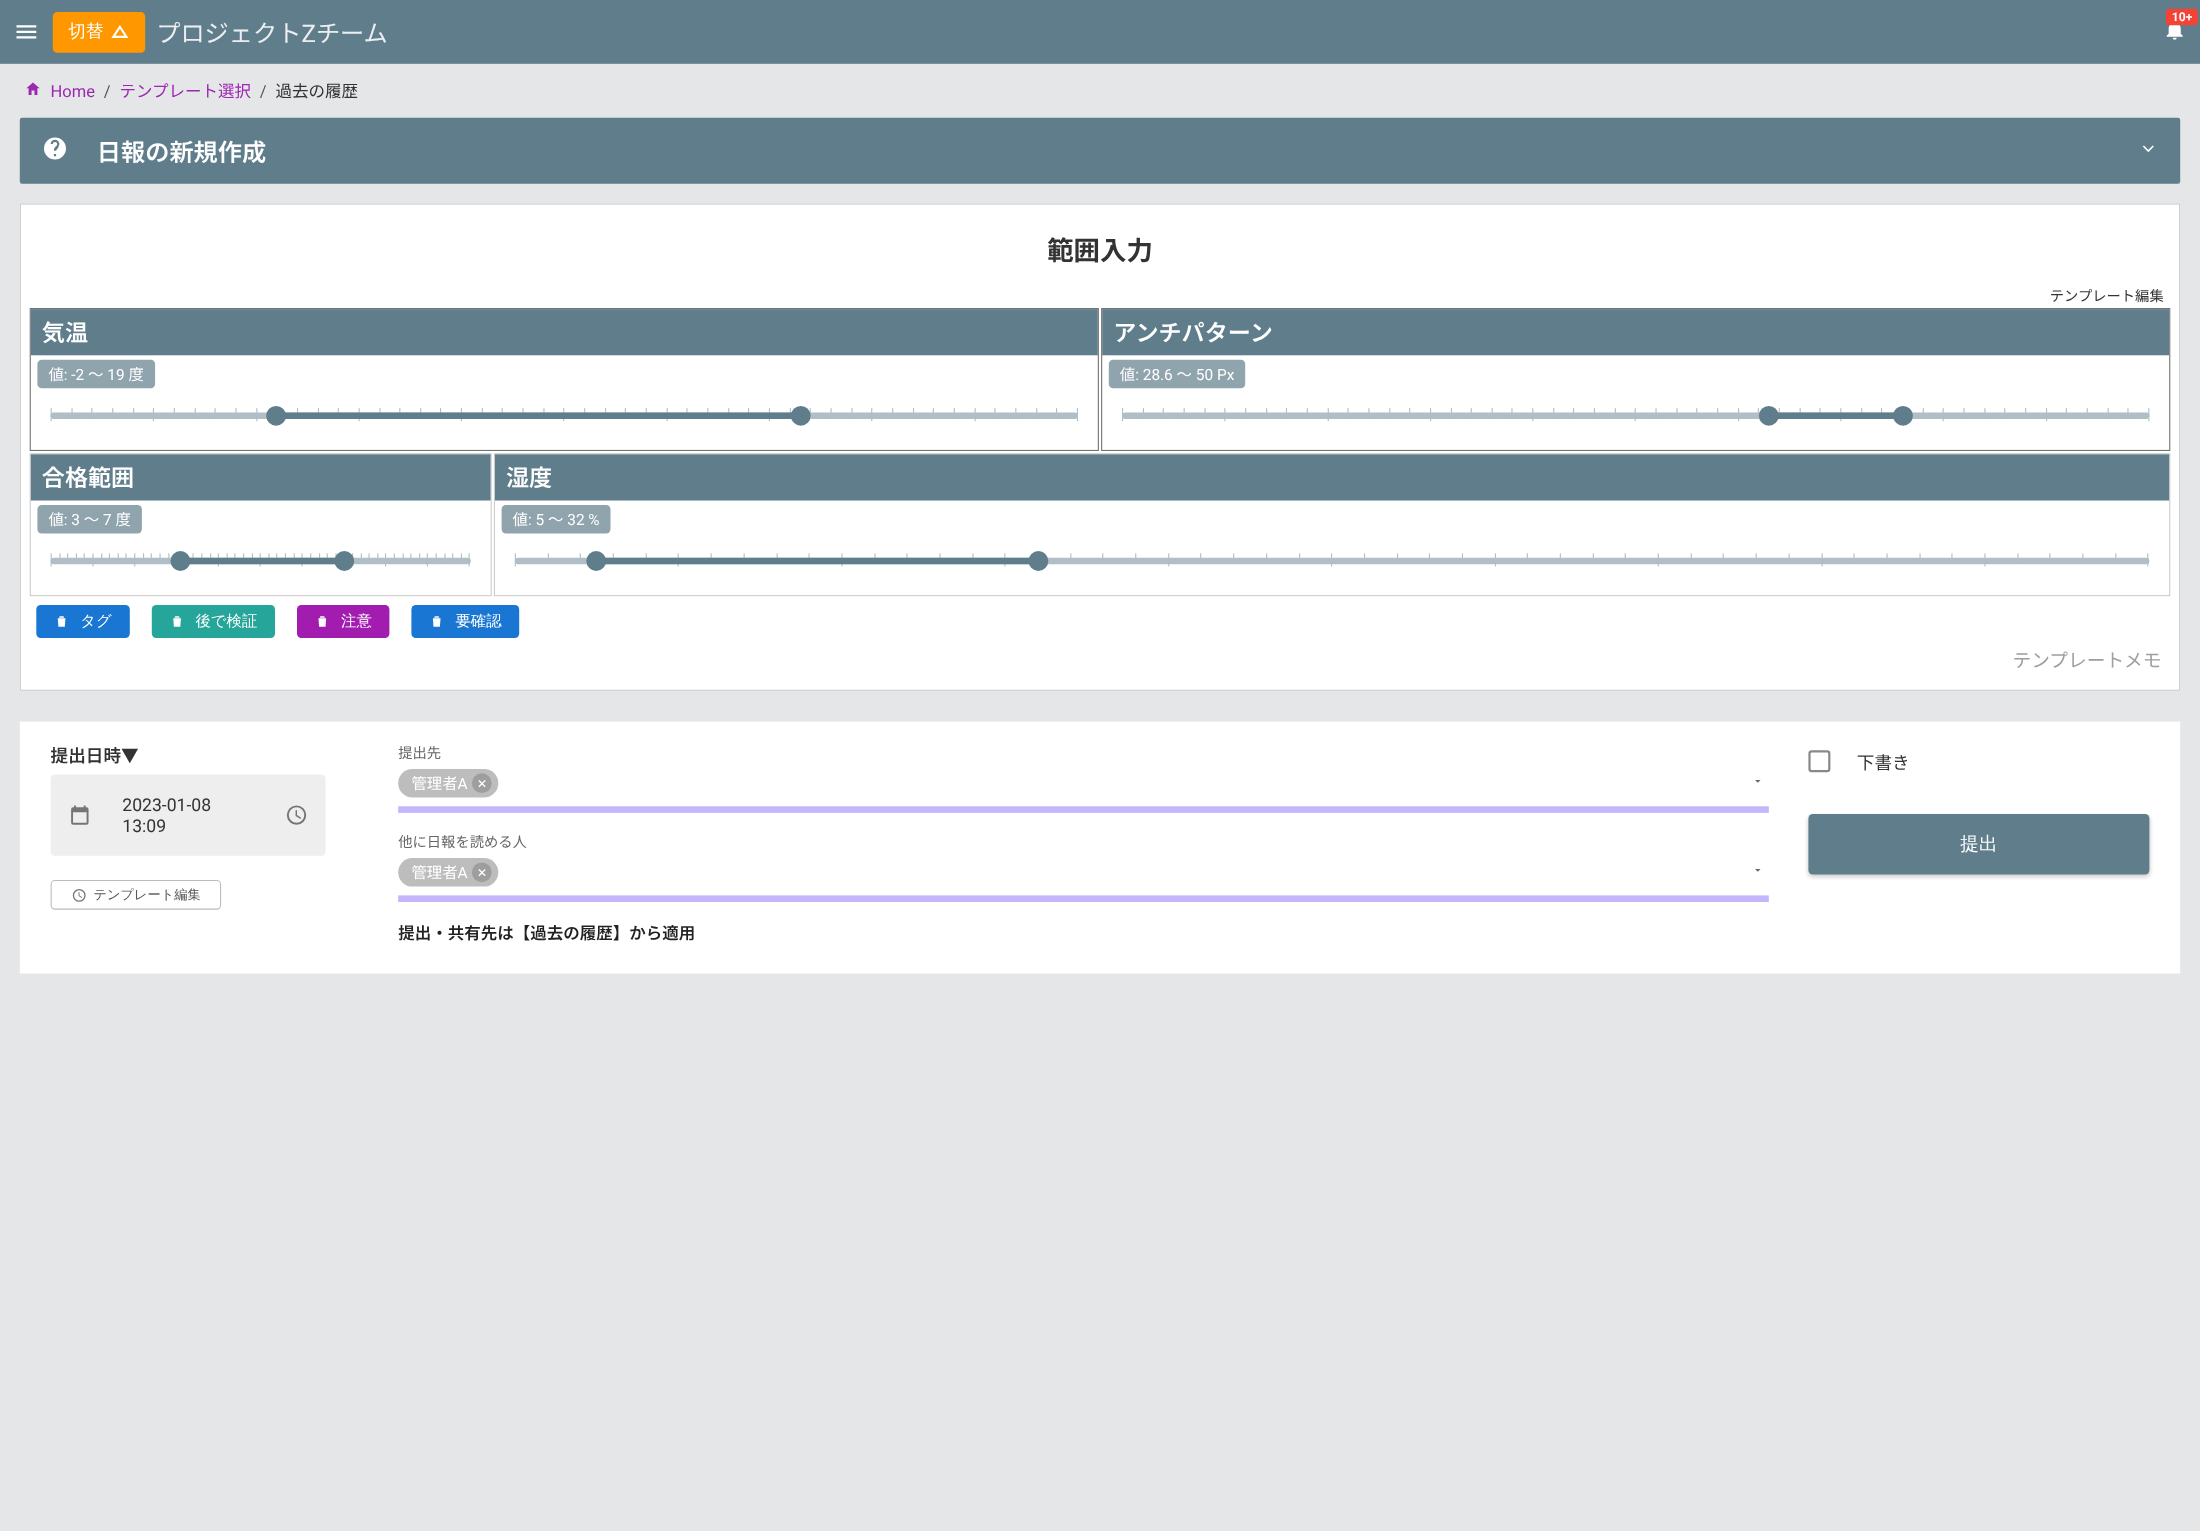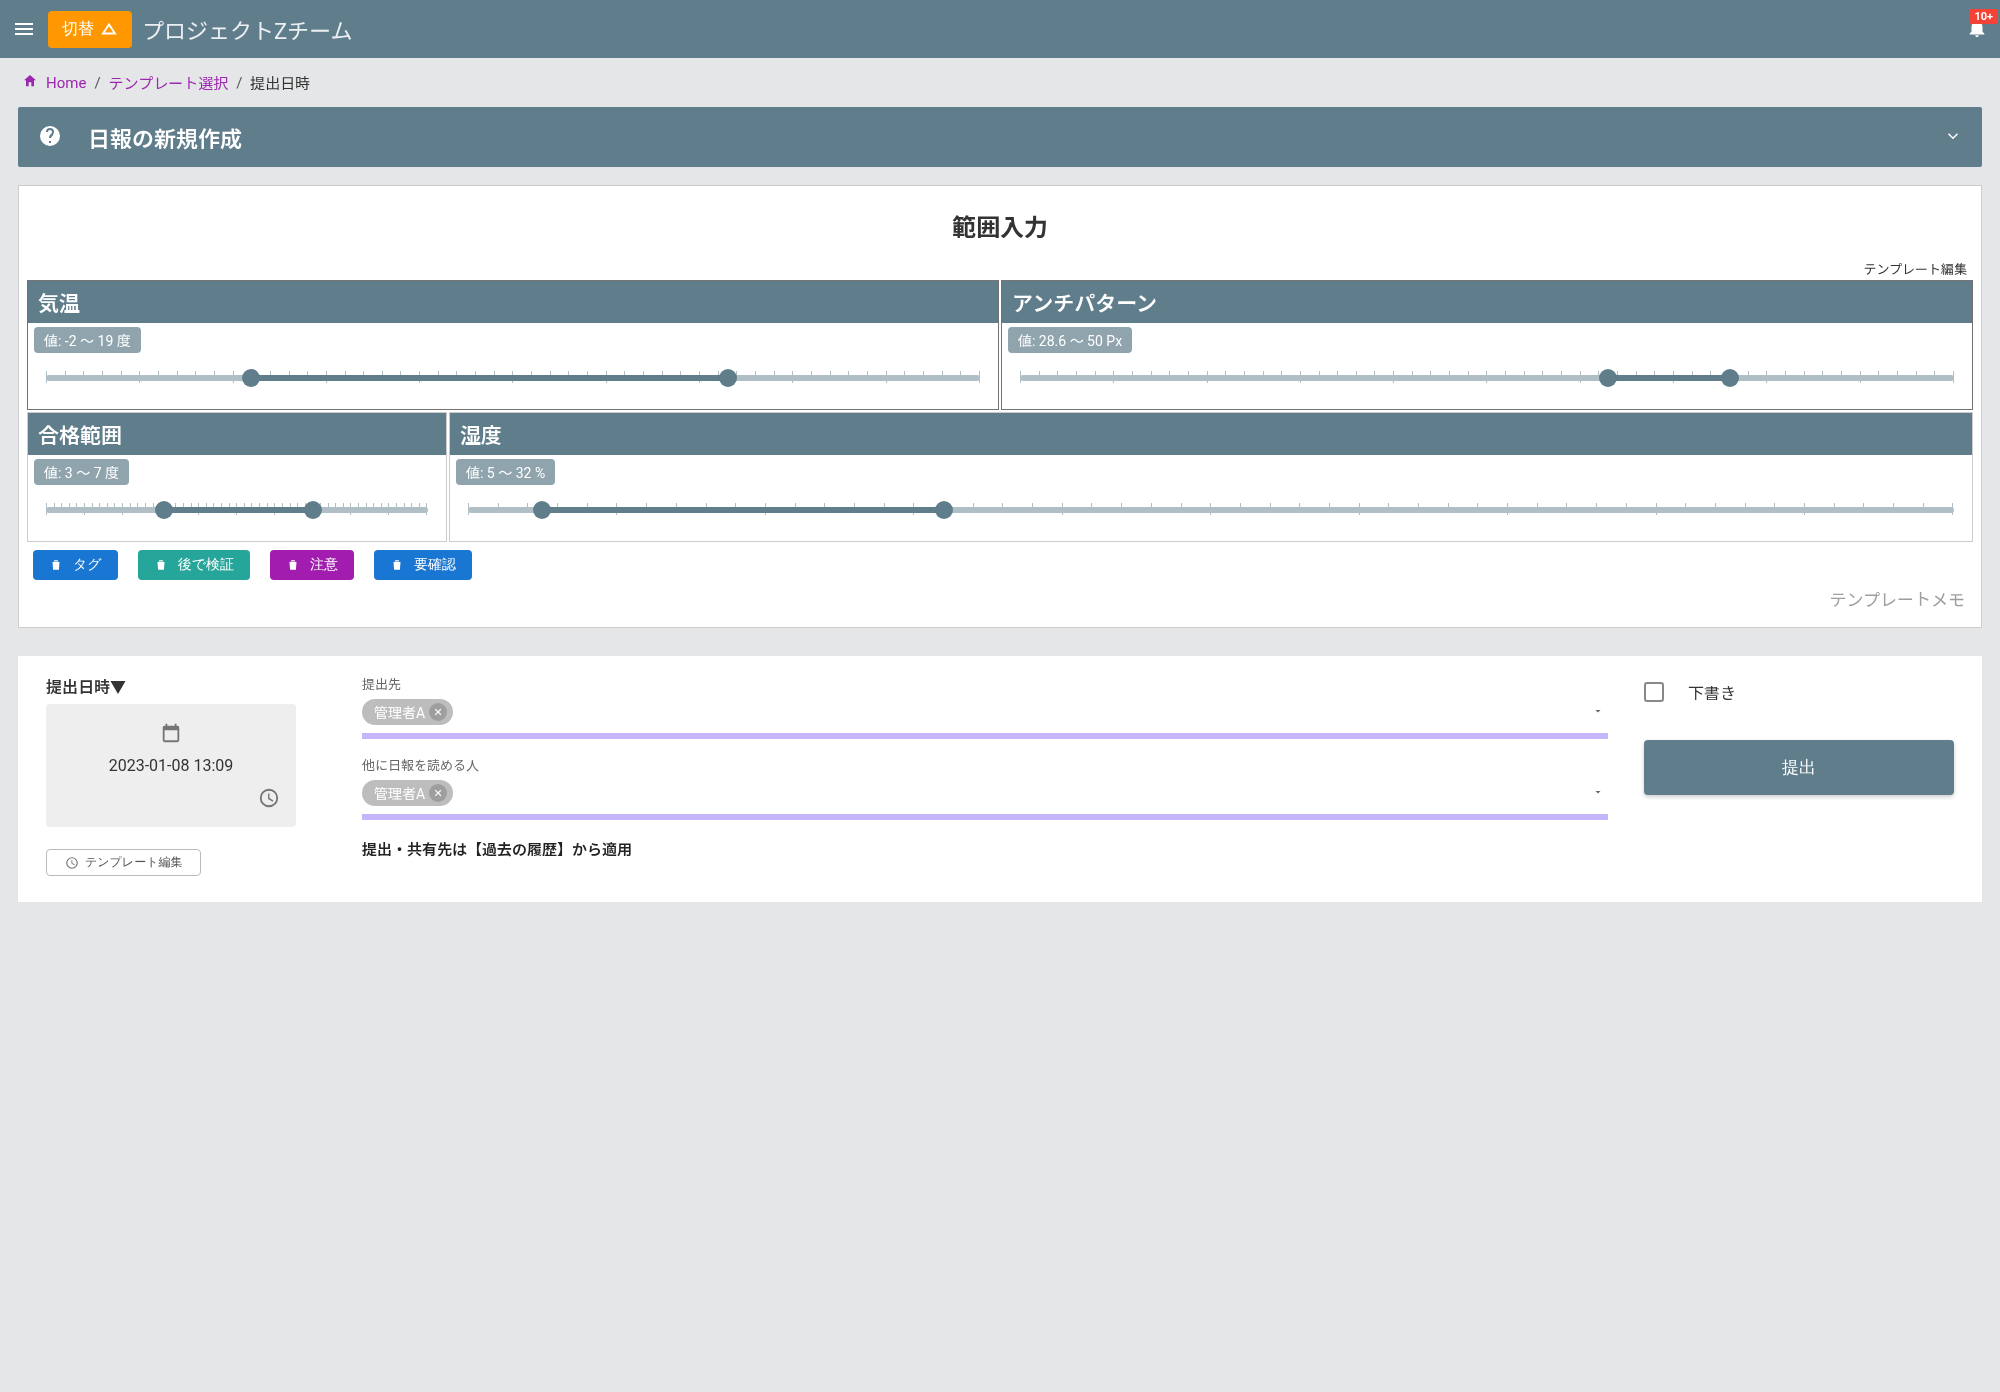--- a/index.html
+++ b/index.html
@@ -63,21 +63,21 @@
 .tag-teal { background: #26a69a; }
 .tag-red { background: #a21caf; }
 .tag-blue2 { background: #1976d2; }
 
 .memo-link { text-align: right; color: #9e9e9e; font-size: 17px; padding: 6px 8px 0; }
 
 
 .submit-area { background: #fff; margin: 28px 18px 18px; padding: 18px 28px 26px; display: flex; gap: 36px; }
 .col-left { flex: 0 0 280px; }
 .dt-label { font-size: 16px; font-weight: 600; margin-bottom: 6px; }
-.dt-box { background: #eeeeee; padding: 18px 16px; display: flex; align-items: center; gap: 12px; border-radius: 4px; width: 250px; flex-direction: column; }
+.dt-box { background: #eeeeee; padding: 18px 16px; display: flex; align-items: center; gap: 28px; border-radius: 4px; width: 250px; }
 .dt-box svg { width: 22px; height: 22px; fill: #757575; }
 .dt-now { margin-top: 22px; border: 1px solid #bbb; background: #fff; padding: 4px 18px; border-radius: 4px; font-size: 12px; display: inline-flex; align-items: center; gap: 6px; cursor: pointer; color:#555;}
 .dt-now svg { width:14px; height:14px; fill:#757575;}
 
 .col-mid { flex: 1; }
 .field-label { font-size: 13px; color: #666; margin-bottom: 2px; }
 .chip-row { border-bottom: 6px solid #c4b5fd; padding: 4px 0 8px; display: flex; align-items: center; position: relative; margin-bottom: 16px; }
 .user-chip { background: #bdbdbd; color: #fff; border-radius: 14px; padding: 3px 6px 3px 12px; font-size: 14px; display: inline-flex; align-items: center; gap: 4px; }
 .user-chip .x { background: #9e9e9e; border-radius: 50%; width: 18px; height: 18px; display: inline-flex; align-items:center; justify-content:center; font-size: 11px; cursor: pointer; }
 .chip-row .dd { position: absolute; right: 4px; cursor: pointer; }
@@ -119,21 +119,21 @@
 <div class="breadcrumb">
   <span class="home-icon">
     <svg viewBox="0 0 24 24">
         <path d="M12 3l9 8h-3v9h-4v-6H10v6H6v-9H3z"></path>
       </svg>
   </span>
   <a href="#">Home</a>
   <span class="sep">/</span>
   <a href="#">テンプレート選択</a>
   <span class="sep">/</span>
-  <span class="current">提出日時</span>
+  <span class="current">過去の履歴</span>
 </div>
 
 <div class="section-bar">
   <span class="help-icon">
     <svg viewBox="0 0 24 24">
         <path d="M12 2a10 10 0 1 0 10 10A10 10 0 0 0 12 2zm1 17h-2v-2h2zm2.07-7.75-.9.92A3.4 3.4 0 0 0 13 14h-2v-.5a4 4 0 0 1 1.17-2.83l1.24-1.26A1.84 1.84 0 0 0 14 8a2 2 0 0 0-4 0H8a4 4 0 0 1 8 0 3.18 3.18 0 0 1-.93 2.25z"></path>
       </svg>
   </span>
   <h2>日報の新規作成</h2>
   <span class="chev">

